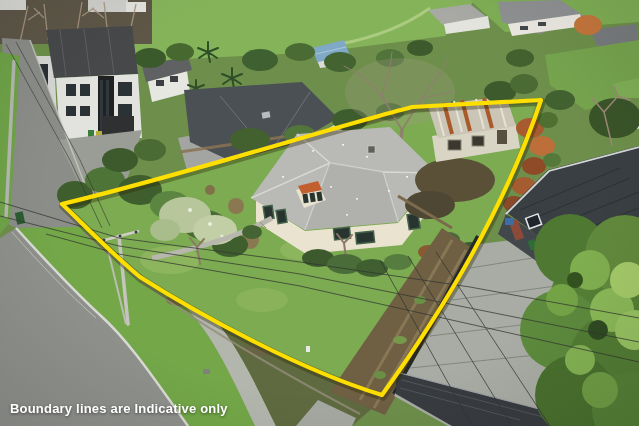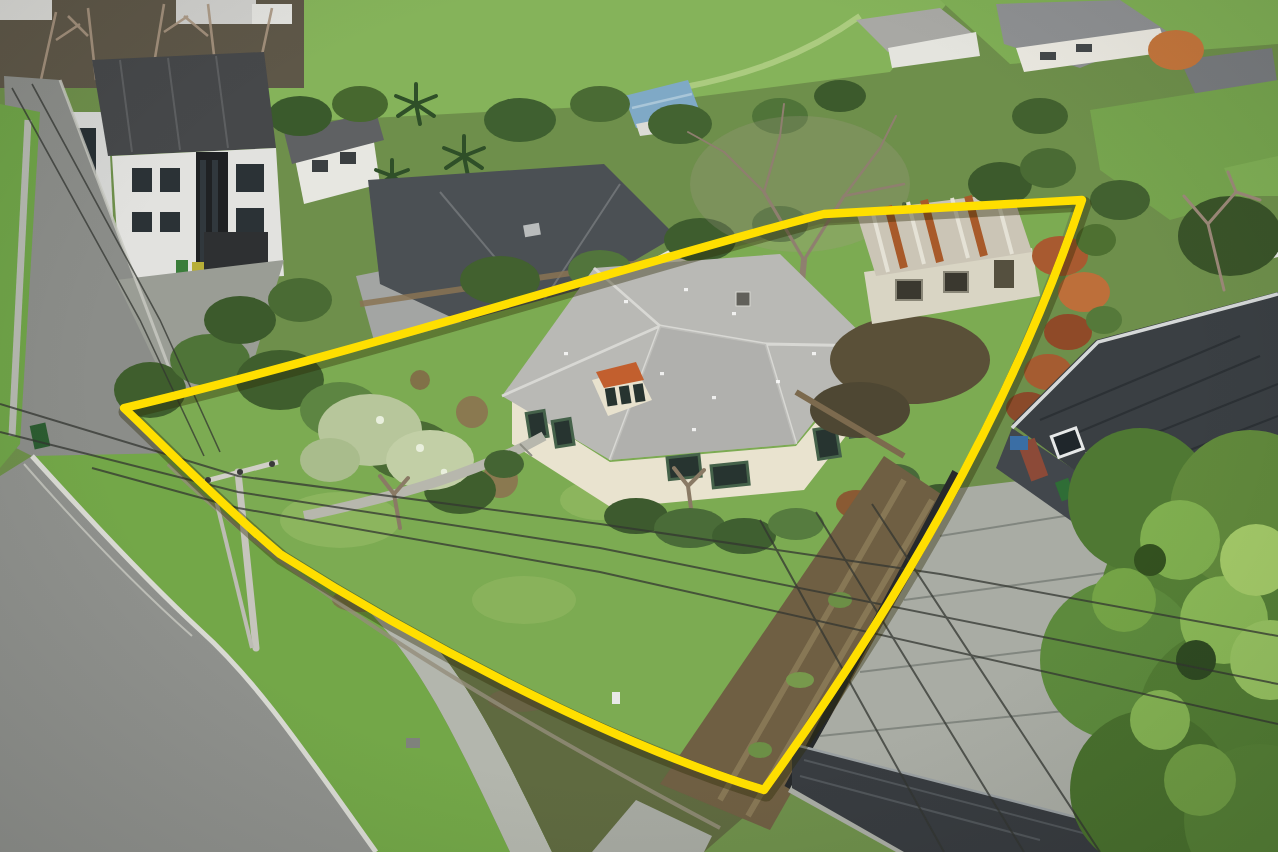--- a/index.html
+++ b/index.html
@@ -379,13 +379,14 @@
     <path d="M 380,260 L 472,426 M 408,256 L 512,426 M 436,252 L 550,426"></path>
     <path d="M 6,44 L 70,160 L 102,228 M 16,42 L 80,160 L 110,226" stroke-width=".8"></path>
   </g>
 
   <path fill="none" stroke="rgba(45,42,5,0.38)" stroke-width="7.5" stroke-linejoin="round" stroke-linecap="round" transform="translate(1,2)" d="M 62,204 C 180,176 330,128 412,107 L 541,100 Q 495,238 382,395 C 300,370 200,315 140,277 C 110,252 78,219 62,204 Z"></path>
   <path fill="none" stroke="#ffdf00" stroke-width="4.2" stroke-linejoin="round" stroke-linecap="round" d="M 62,204 C 180,176 330,128 412,107 L 541,100 Q 495,238 382,395 C 300,370 200,315 140,277 C 110,252 78,219 62,204 Z"></path>
 </svg>
 
 <div class="vignette"></div>
 
+<div class="watermark">Boundary lines are Indicative only</div>
 </div>
 
 </body></html>

